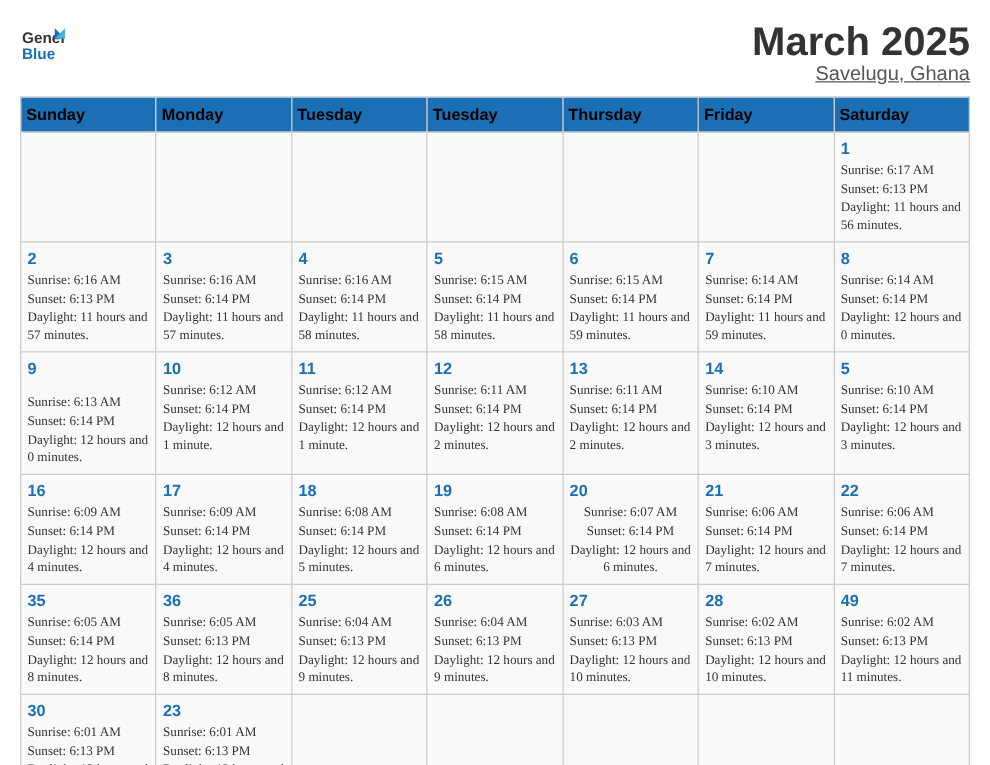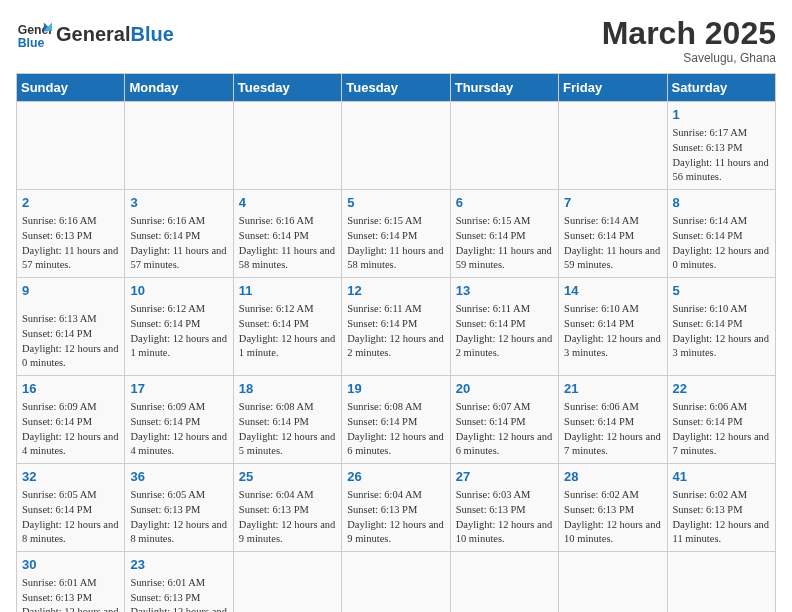--- a/index.html
+++ b/index.html
@@ -28,31 +28,32 @@
     .title-area {
       text-align: right;
     }
     .month-title {
       font-size: 32px;
       font-weight: bold;
       color: #333;
       line-height: 1.1;
     }
     .location-title {
-      font-size: 12px;
+      font-size: 16px;
       color: #555;
+      text-decoration: underline;
     }
     .calendar {
       width: 100%;
       border-collapse: collapse;
       font-size: 11px;
     }
     .calendar thead tr th {
       background: #1a6fb5;
-      color: #ffffff;
+      color: #000000;
       padding: 6px 4px;
       text-align: left;
       font-size: 13px;
       font-weight: bold;
       border: 1px solid #ccc;
     }
     .calendar tbody tr td {
       border: 1px solid #ccc;
       vertical-align: top;
       padding: 4px 5px;
@@ -81,25 +82,20 @@
 <body>
 
 <div class="header-area">
   <div class="logo">
     <svg class="logo-icon" viewBox="0 0 44 44">
       <text x="2" y="22" font-size="15" font-weight="bold" fill="#333">General</text>
       <text x="2" y="38" font-size="15" font-weight="bold" fill="#1a6fb5">Blue</text>
       <polygon points="34,8 44,18 34,18" fill="#1a6fb5"></polygon>
       <polygon points="34,18 44,18 44,8" fill="#4daee0"></polygon>
     </svg>
-    <div>
-      <div style="font-size:20px;font-weight:bold;line-height:1.1;">
-        <span style="color:#333">General</span><span style="color:#1a6fb5">Blue</span>
-      </div>
-    </div>
   </div>
   <div class="title-area">
     <div class="month-title">March 2025</div>
     <div class="location-title">Savelugu, Ghana</div>
   </div>
 </div>
 
 <table class="calendar">
   <thead>
     <tr id="header-row">
@@ -235,40 +231,40 @@
 Daylight: 12 hours and 5 minutes.</div>
         </td>
         <td>
           <div class="cell-day">19</div>
           <div class="cell-info" style="white-space: pre-line;">Sunrise: 6:08 AM
 Sunset: 6:14 PM
 Daylight: 12 hours and 6 minutes.</div>
         </td>
         <td>
           <div class="cell-day">20</div>
-          <div class="cell-info" style="white-space: pre-line;">Sunrise: 6:07 AM
+          <div class="cell-info" style="white-space: pre-line; text-align: center;">Sunrise: 6:07 AM
 Sunset: 6:14 PM
 Daylight: 12 hours and 6 minutes.</div>
         </td>
         <td>
           <div class="cell-day">21</div>
           <div class="cell-info" style="white-space: pre-line;">Sunrise: 6:06 AM
 Sunset: 6:14 PM
 Daylight: 12 hours and 7 minutes.</div>
         </td>
         <td>
           <div class="cell-day">22</div>
           <div class="cell-info" style="white-space: pre-line;">Sunrise: 6:06 AM
 Sunset: 6:14 PM
 Daylight: 12 hours and 7 minutes.</div>
         </td>
       </tr>
       <tr>
         <td>
-          <div class="cell-day">32</div>
+          <div class="cell-day">35</div>
           <div class="cell-info" style="white-space: pre-line;">Sunrise: 6:05 AM
 Sunset: 6:14 PM
 Daylight: 12 hours and 8 minutes.</div>
         </td>
         <td>
           <div class="cell-day">36</div>
           <div class="cell-info" style="white-space: pre-line;">Sunrise: 6:05 AM
 Sunset: 6:13 PM
 Daylight: 12 hours and 8 minutes.</div>
         </td>
@@ -290,21 +286,21 @@
 Sunset: 6:13 PM
 Daylight: 12 hours and 10 minutes.</div>
         </td>
         <td>
           <div class="cell-day">28</div>
           <div class="cell-info" style="white-space: pre-line;">Sunrise: 6:02 AM
 Sunset: 6:13 PM
 Daylight: 12 hours and 10 minutes.</div>
         </td>
         <td>
-          <div class="cell-day">41</div>
+          <div class="cell-day">49</div>
           <div class="cell-info" style="white-space: pre-line;">Sunrise: 6:02 AM
 Sunset: 6:13 PM
 Daylight: 12 hours and 11 minutes.</div>
         </td>
       </tr>
       <tr>
         <td>
           <div class="cell-day">30</div>
           <div class="cell-info" style="white-space: pre-line;">Sunrise: 6:01 AM
 Sunset: 6:13 PM

